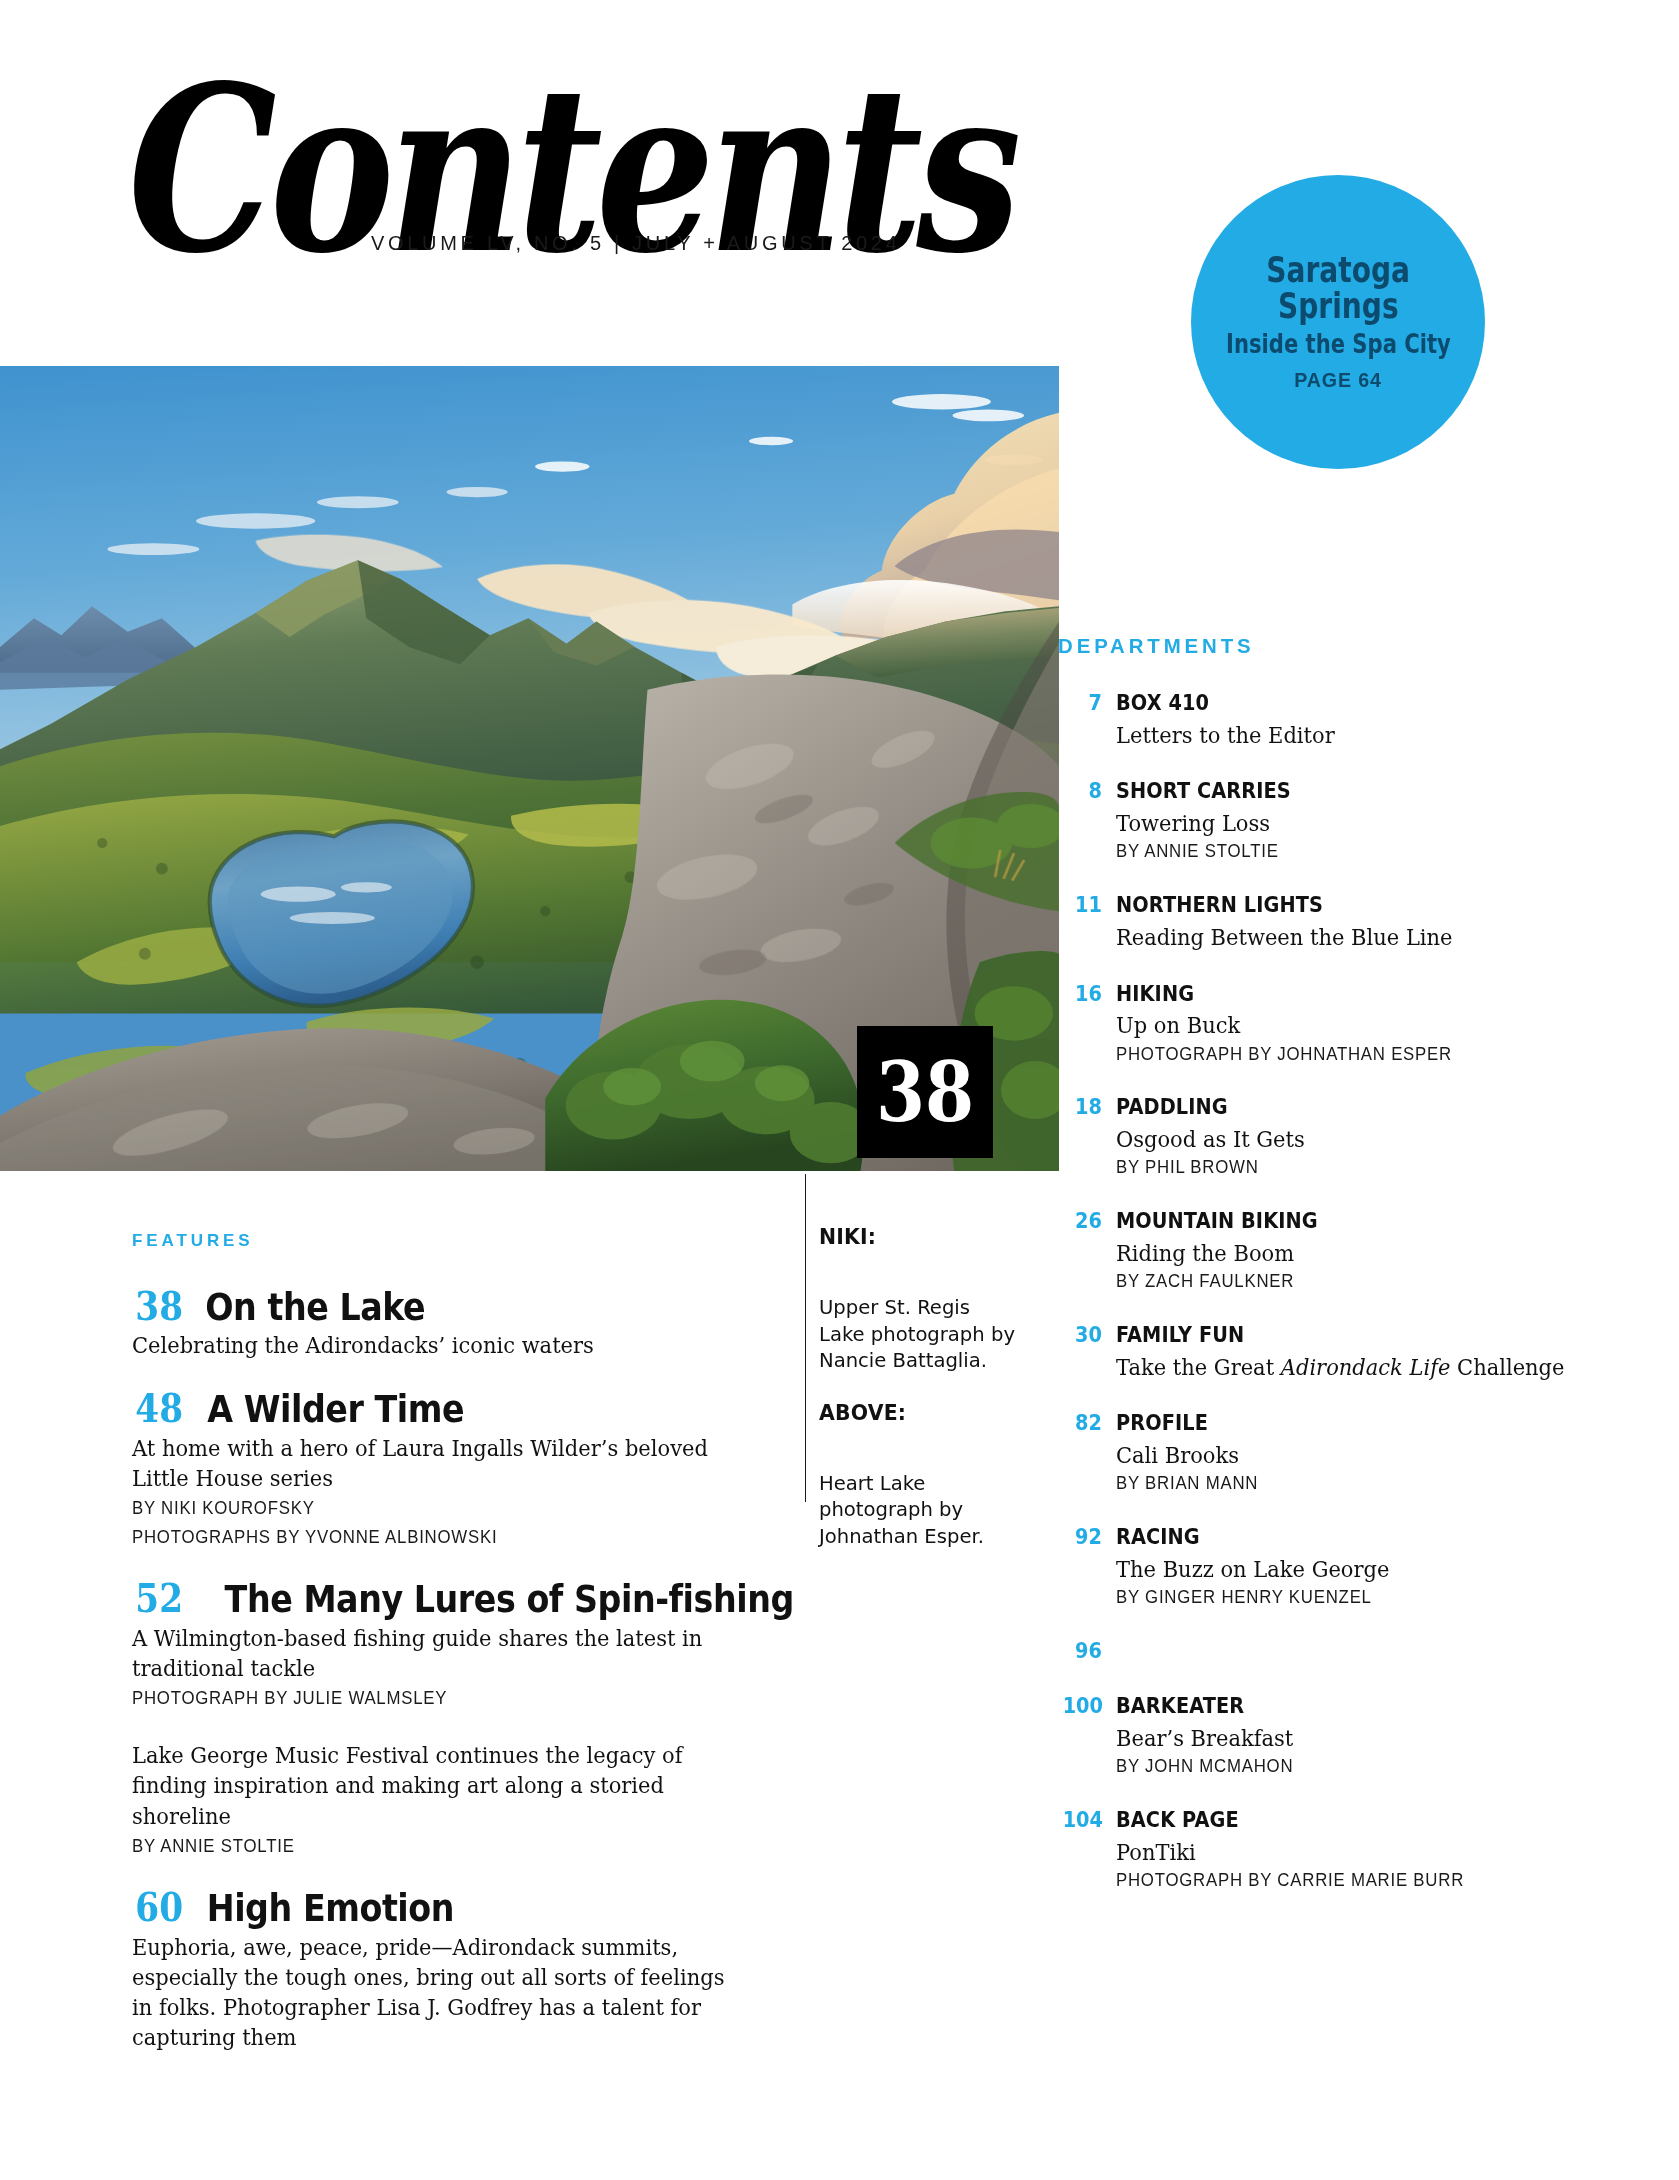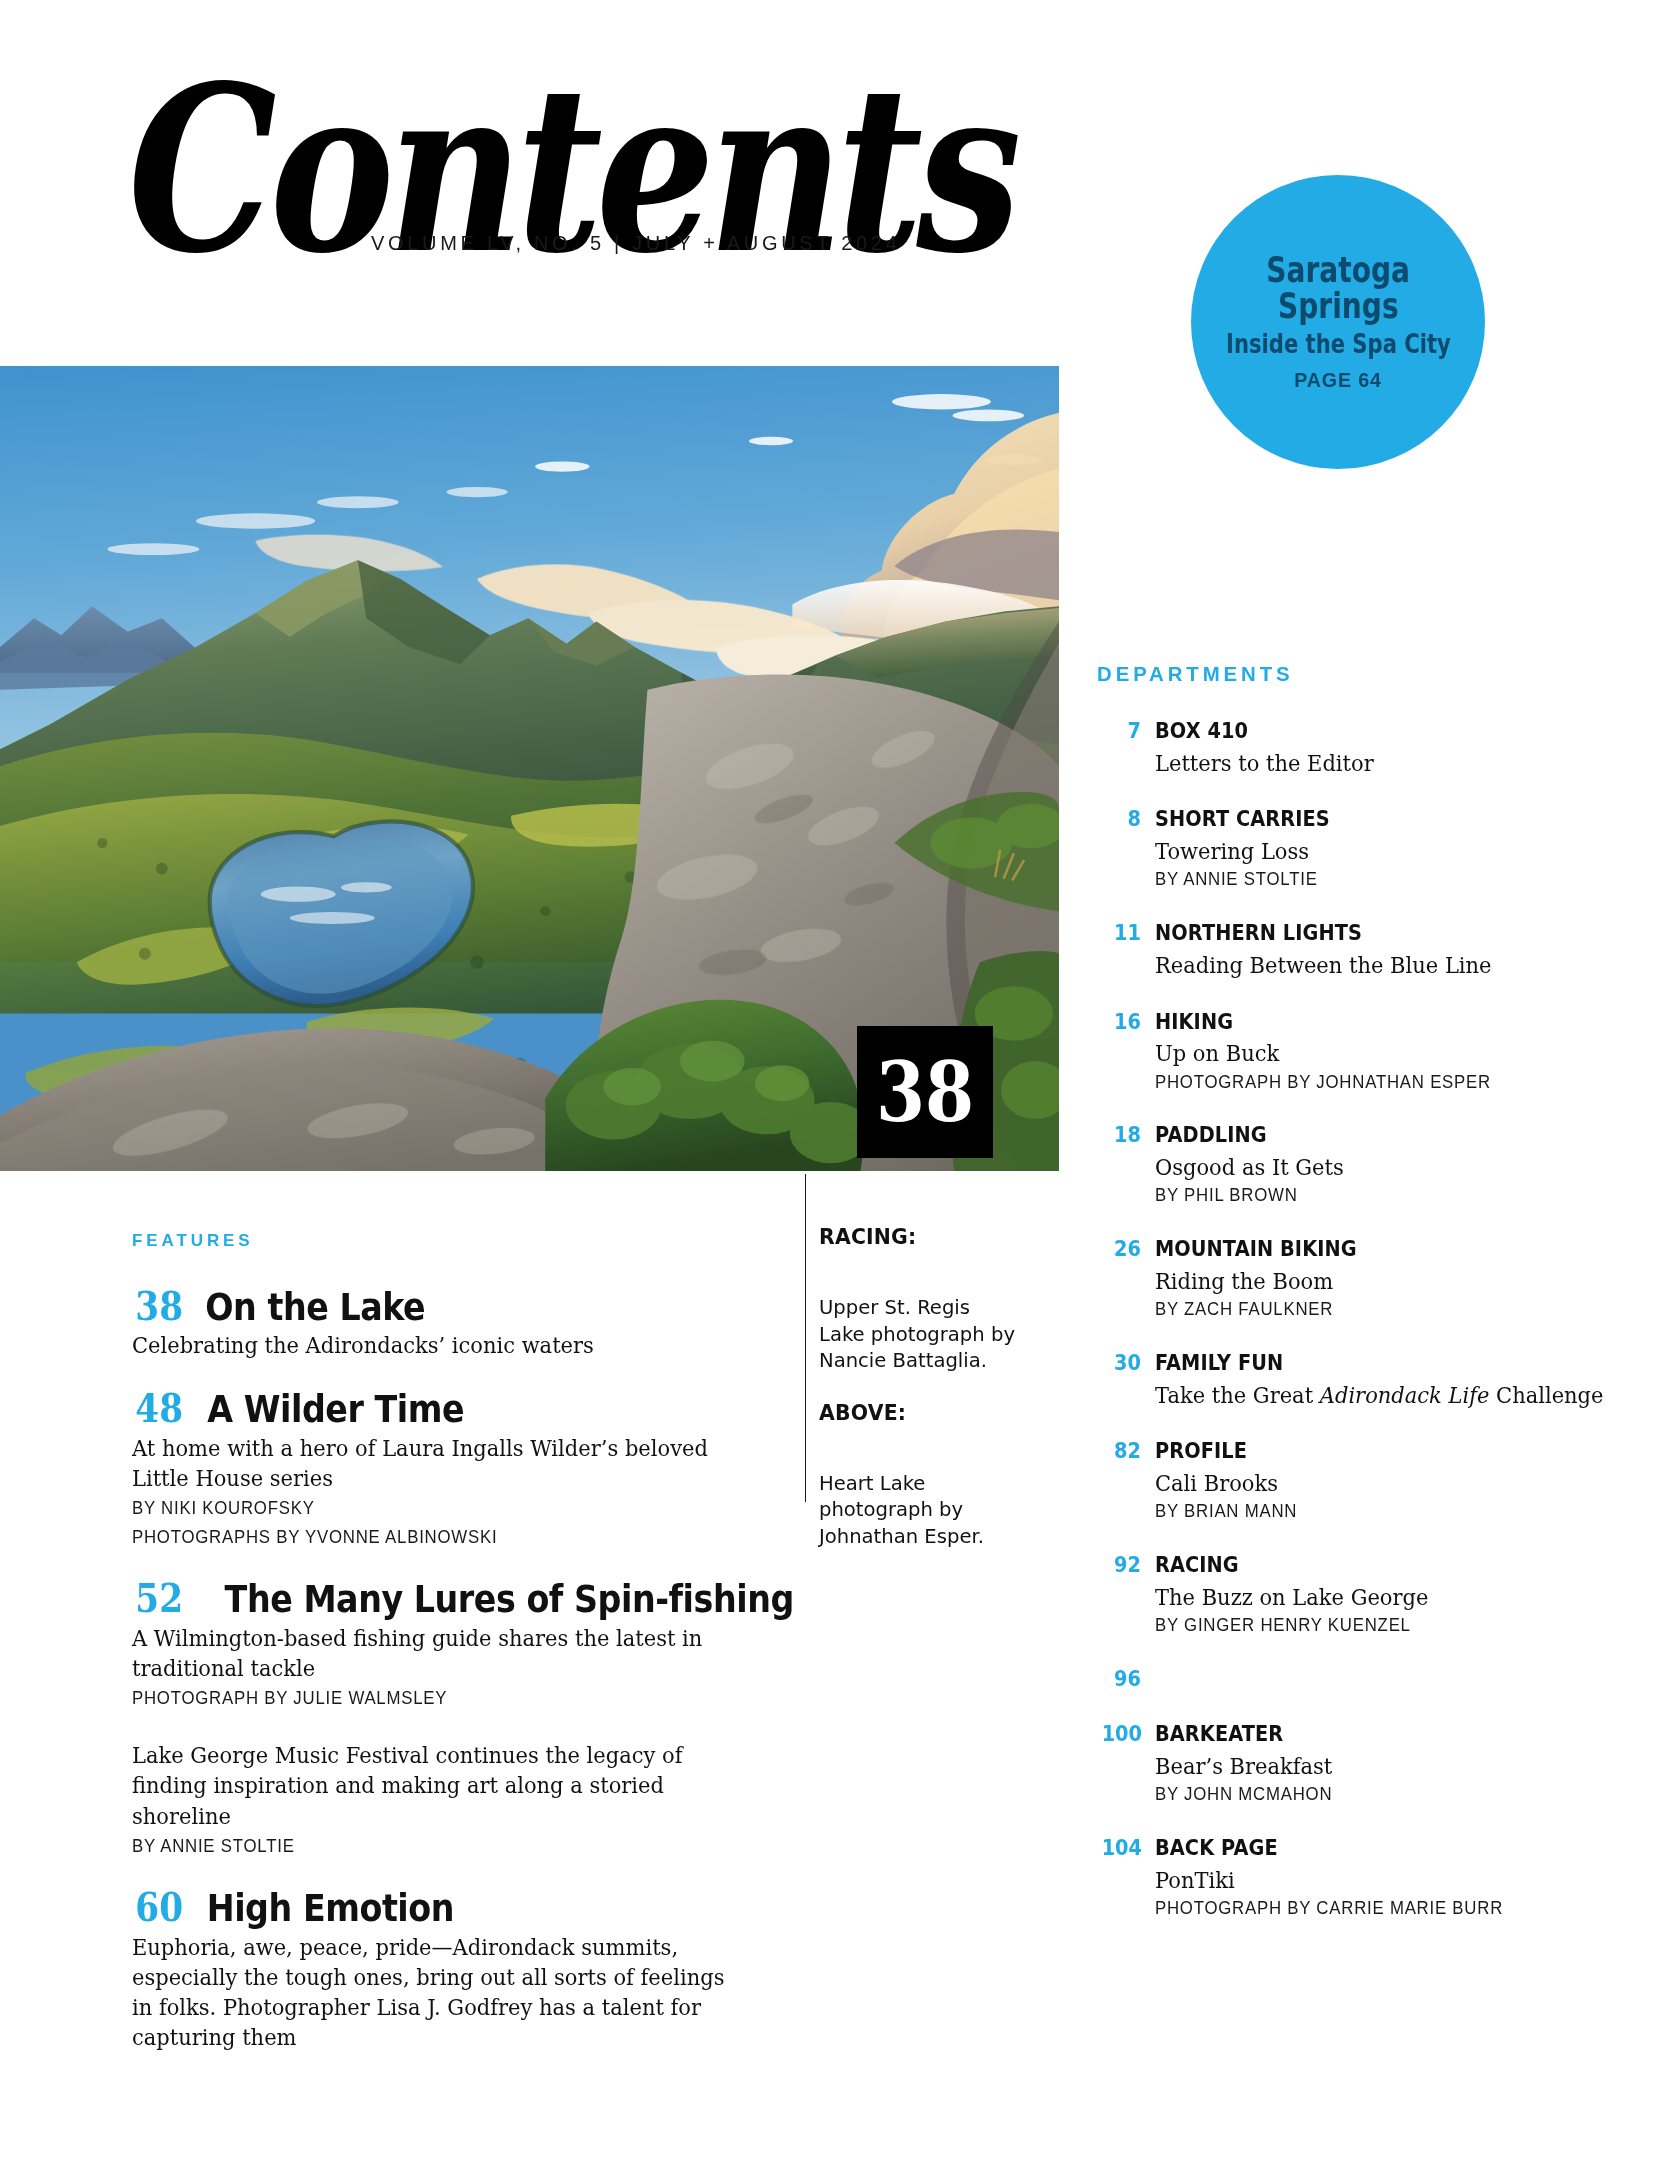--- a/index.html
+++ b/index.html
@@ -208,24 +208,23 @@
     font-size: 19.6px;
     color: #111;
     line-height: 1.34;
     margin-bottom: 25.6px;
     margin-top: 44px;
   }
 
   
   .departments {
     position: absolute;
-    left: 1097px;
+    left: 1058px;
     top: 635px;
     width: 545px;
-    margin-top: 28px;
   }
   .dept-head {
     color: #22ABE4;
     font-size: 20.4px;
     font-weight: 700;
     letter-spacing: 3.9px;
     margin-bottom: 32px;
   }
   .dept {
     display: flex;
@@ -563,21 +562,21 @@
           <div class="feat-headline">
             <span class="feat-num">60</span>
             <span class="feat-title">High Emotion</span>
           </div>
           <div class="feat-desc">Euphoria, awe, peace, pride—Adirondack summits, especially the tough ones, bring out all sorts of feelings in folks. Photographer Lisa J. Godfrey has a talent for capturing them</div>
         </div>
       </div>
   </div>
 
   <div class="credits">
-    <div class="credits-label">RACING:</div>
+    <div class="credits-label">NIKI:</div>
     <div class="credits-body">Upper St. Regis Lake photograph by Nancie Battaglia.</div>
     <div class="credits-label">ABOVE:</div>
     <div class="credits-body">Heart Lake photograph by Johnathan Esper.</div>
   </div>
 
   <div class="departments">
     <div class="dept-head">DEPARTMENTS</div>
     <div id="departments-list">
         <div class="dept">
           <div class="dept-num">7</div>

